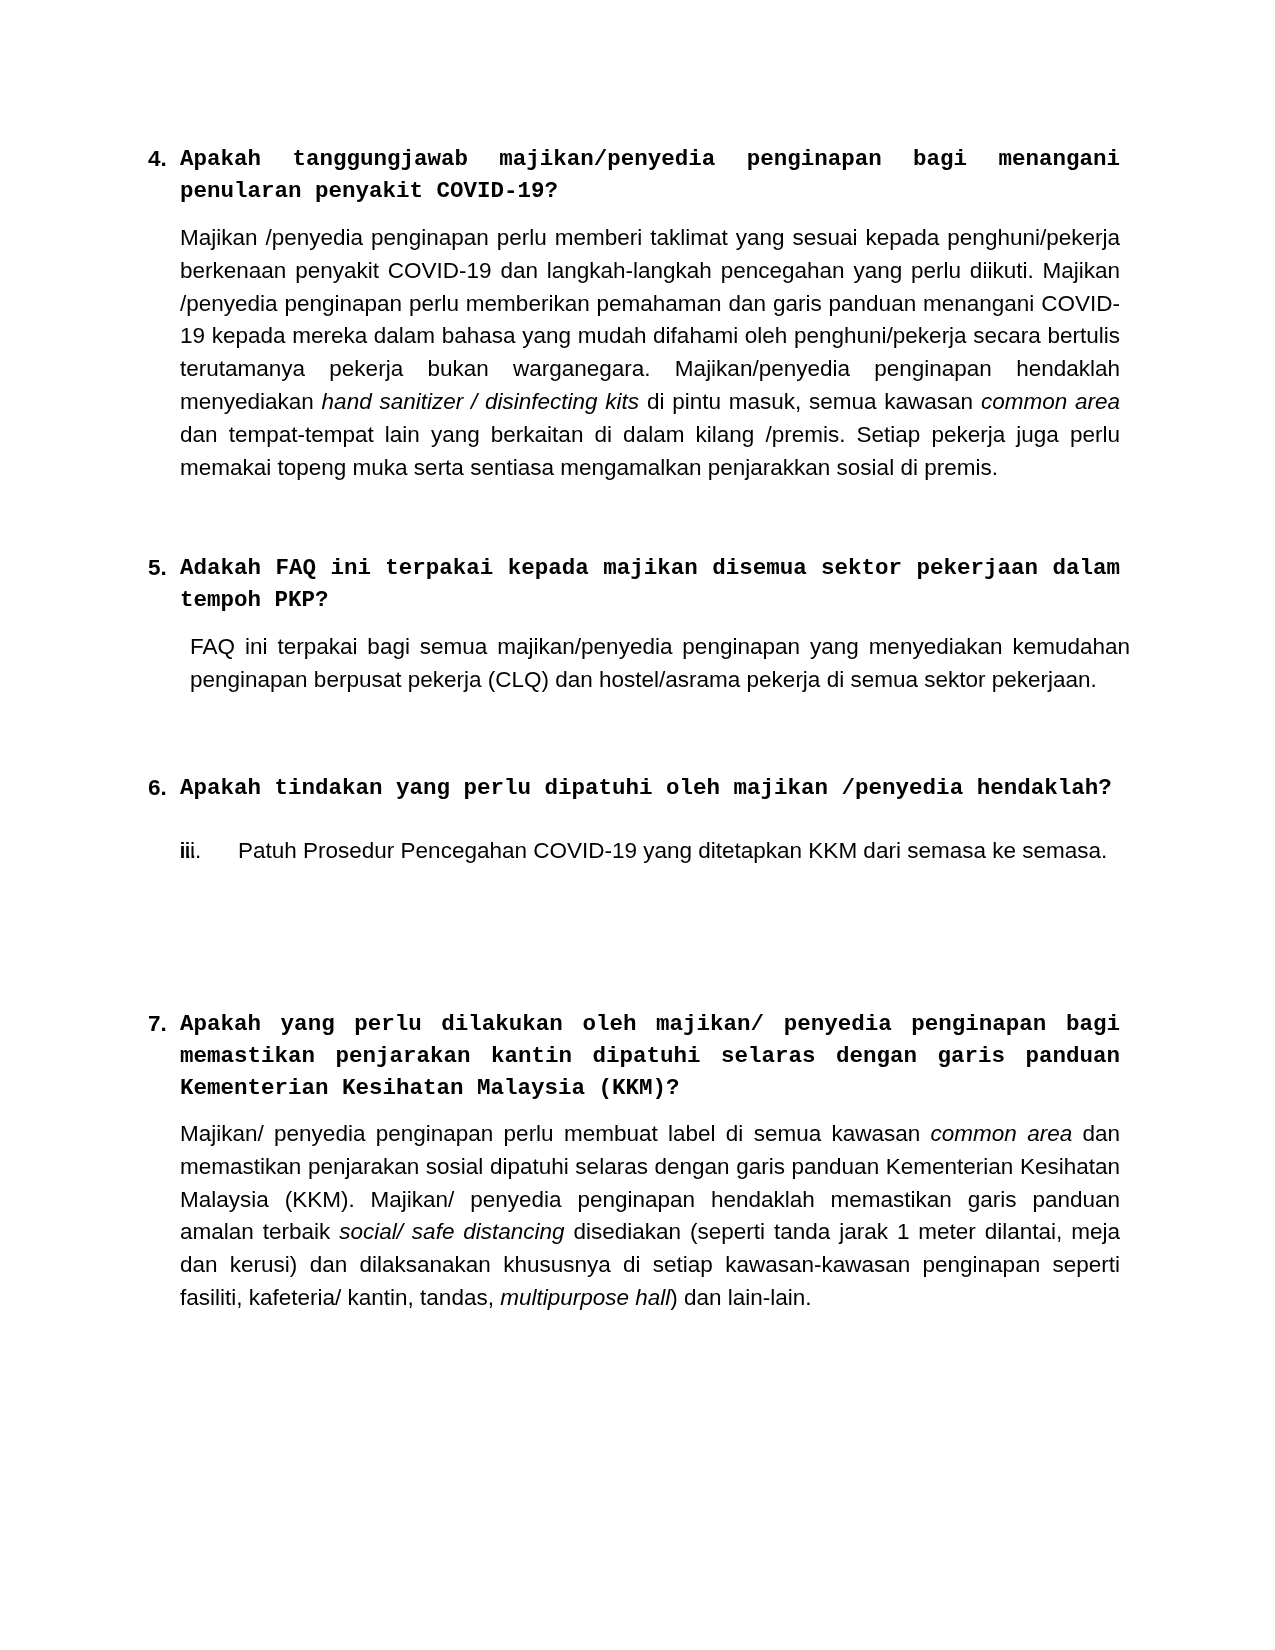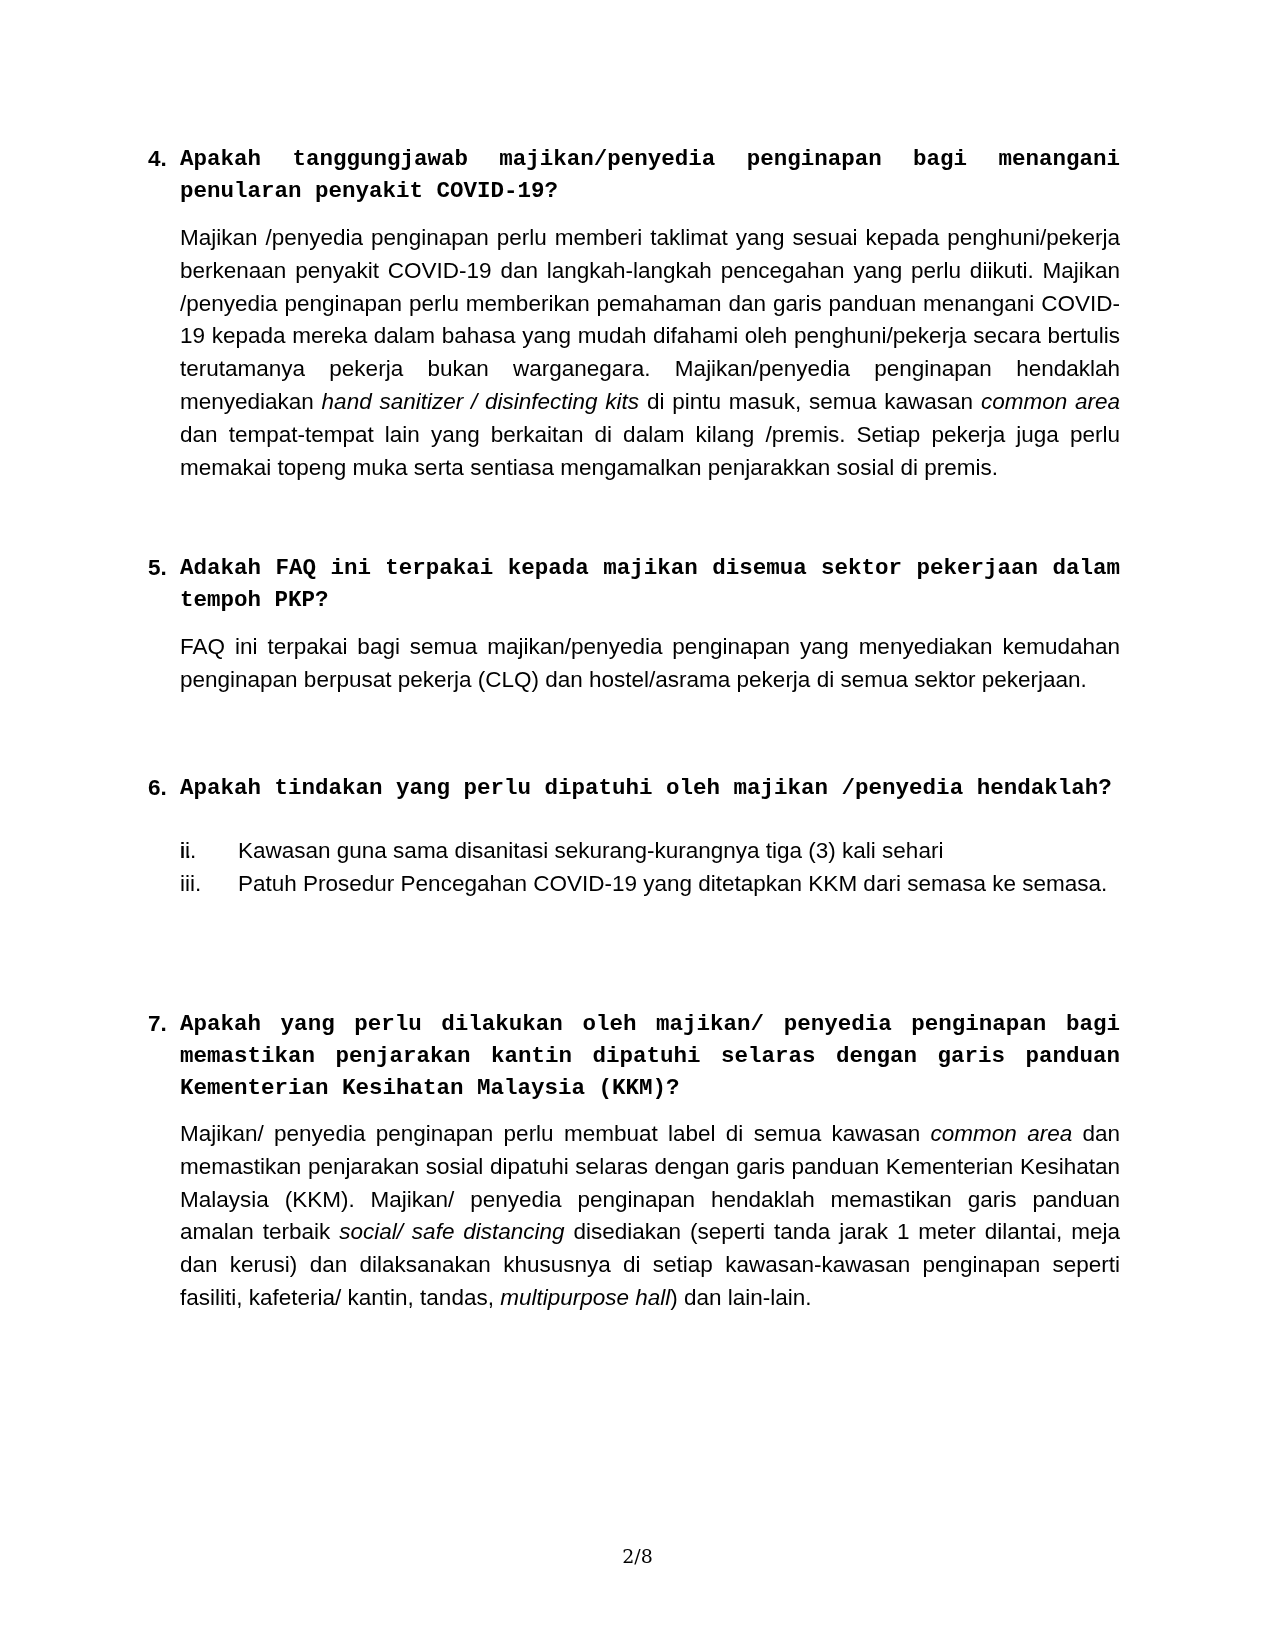--- a/index.html
+++ b/index.html
@@ -27,42 +27,40 @@
   <div class="q" style="top:143px;">
     <span class="num">4.</span>
     <span class="text">Apakah tanggungjawab majikan/penyedia penginapan bagi menangani penularan penyakit COVID-19?</span>
   </div>
   <div class="a" style="top:222px;"><span>Majikan /penyedia penginapan perlu memberi taklimat yang sesuai kepada penghuni/pekerja berkenaan penyakit COVID-19 dan langkah-langkah pencegahan yang perlu diikuti.  Majikan /penyedia penginapan perlu memberikan pemahaman dan garis panduan menangani COVID-19 kepada mereka dalam bahasa yang mudah difahami oleh penghuni/pekerja secara bertulis terutamanya pekerja bukan warganegara. Majikan/penyedia penginapan hendaklah menyediakan </span><i>hand sanitizer / disinfecting kits</i><span> di pintu masuk, semua kawasan </span><i>common area</i><span> dan tempat-tempat lain yang berkaitan di dalam kilang /premis. Setiap pekerja juga perlu memakai topeng muka serta sentiasa mengamalkan penjarakkan sosial di premis.</span></div>
 
   <div class="q" style="top:552px;">
     <span class="num">5.</span>
     <span class="text">Adakah FAQ ini terpakai kepada majikan disemua sektor pekerjaan dalam tempoh PKP?</span>
   </div>
-  <div class="a" style="top:631px;">
+  <div class="a" style="top:631px;margin-left:10px;">
     <span>FAQ ini terpakai bagi semua majikan/penyedia penginapan yang menyediakan kemudahan penginapan berpusat pekerja (CLQ) dan hostel/asrama pekerja di semua sektor pekerjaan.</span>
   </div>
 
   <div class="q" style="top:772px;">
     <span class="num">6.</span>
     <span class="text">Apakah tindakan yang perlu dipatuhi oleh majikan /penyedia hendaklah?</span>
   </div>
   <div class="list" style="top:835px;">
     <div class="li">
       <span class="roman">i.</span>
     </div>
     <div class="li">
       <span class="roman">ii.</span>
-      <span>Kawasan guna sama disanitasi sekurang-kurangnya tiga (3) kali sehari</span>
     </div>
     <div class="li">
       <span class="roman">iii.</span>
       <span>Patuh Prosedur Pencegahan COVID-19 yang ditetapkan KKM dari semasa ke semasa.</span>
     </div>
   </div>
 
   <div class="q" style="top:1008px;">
     <span class="num">7.</span>
     <span class="text">Apakah yang perlu dilakukan oleh majikan/ penyedia penginapan bagi memastikan penjarakan kantin dipatuhi selaras dengan garis panduan Kementerian Kesihatan Malaysia (KKM)?</span>
   </div>
   <div class="a" style="top:1118px;"><span>Majikan/ penyedia penginapan perlu membuat label di semua kawasan </span><i>common area</i><span> dan memastikan penjarakan sosial dipatuhi selaras dengan garis panduan Kementerian Kesihatan Malaysia (KKM). Majikan/ penyedia penginapan hendaklah memastikan garis panduan amalan terbaik </span><i>social/ safe distancing</i><span> disediakan (seperti tanda jarak 1 meter dilantai, meja dan kerusi) dan dilaksanakan khususnya di setiap kawasan-kawasan penginapan seperti fasiliti, kafeteria/ kantin, tandas, </span><i>multipurpose hall</i><span>) dan lain-lain.</span></div>
 
-  <div class="footer">2/8</div>
 </div>
 
 </body></html>

